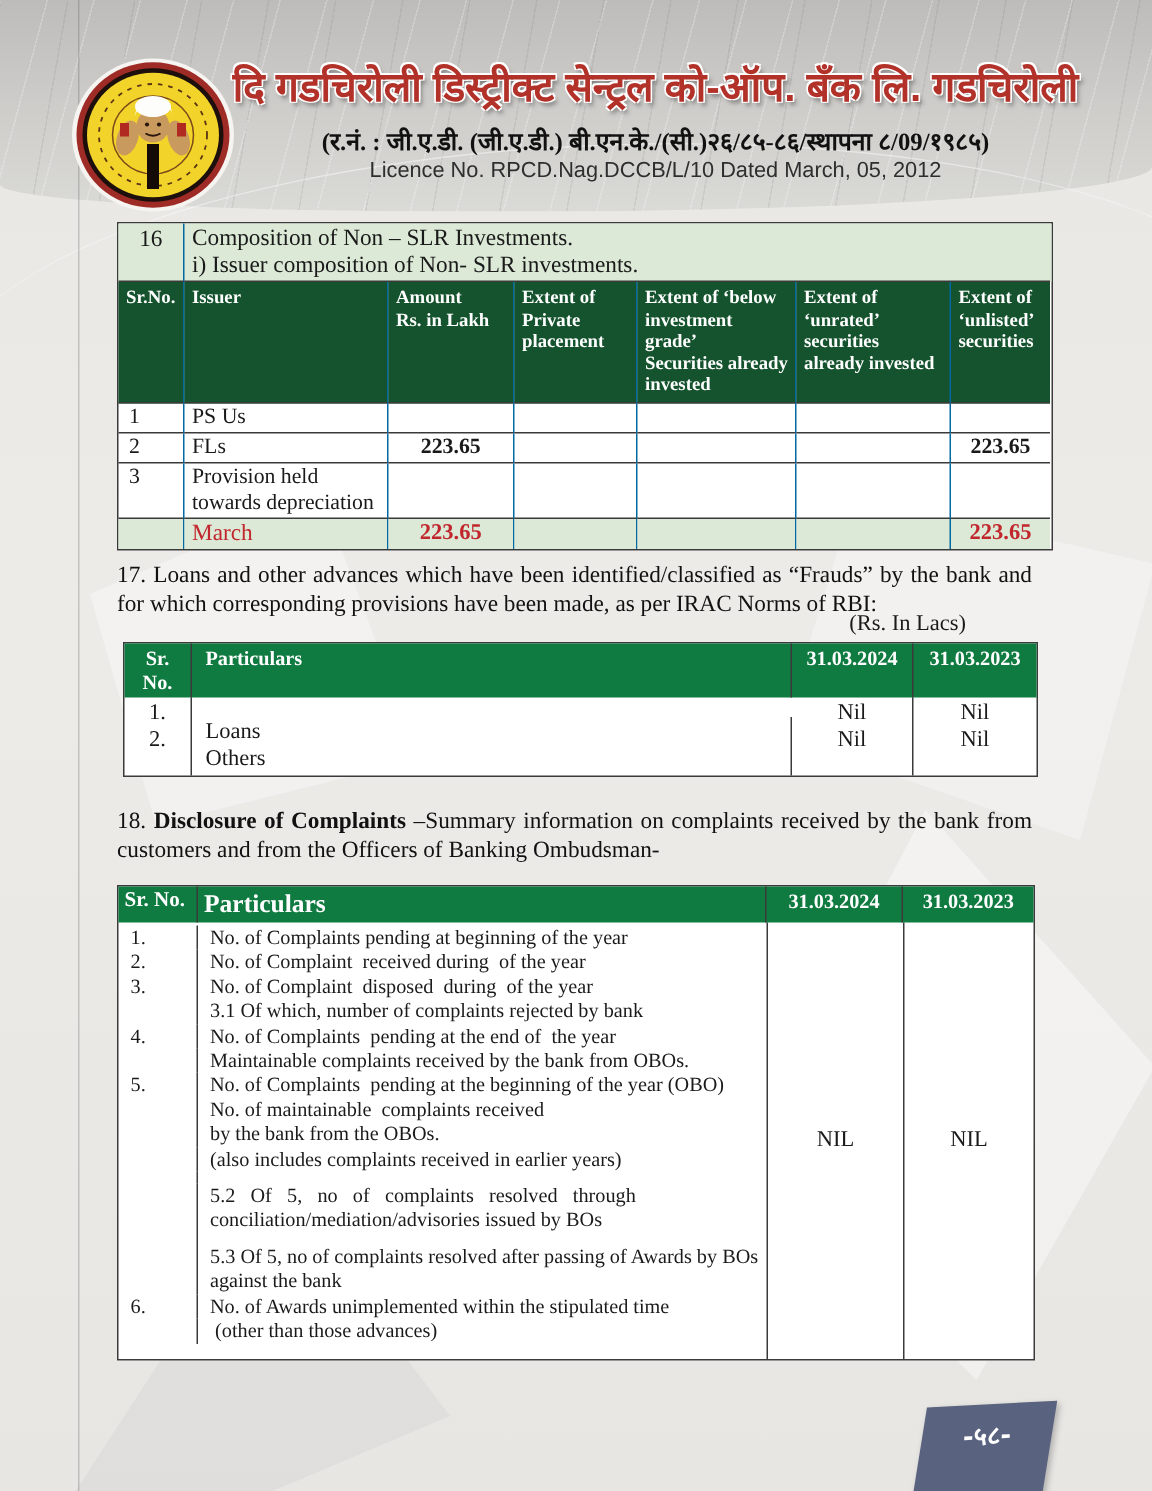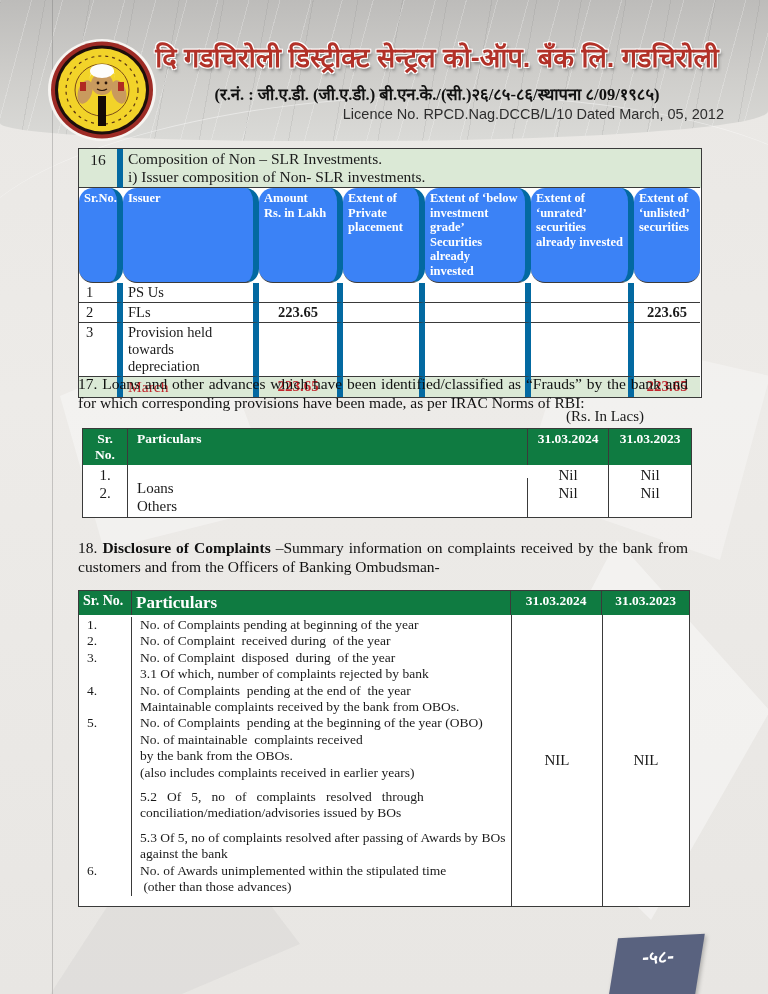--- a/index.html
+++ b/index.html
@@ -37,34 +37,34 @@
     position:absolute; left:148px; top:38px; width:578px; text-align:center;
     font-size:27px; font-weight:bold; color:#b23128; letter-spacing:0px;
     font-family:"Liberation Sans","DejaVu Sans",sans-serif;
     text-shadow:-1px -1px 0 #fff,1px -1px 0 #fff,-1px 1px 0 #fff,1px 1px 0 #fff,2px 3px 3px rgba(60,60,60,.5);
   }
   .reg-line{
     position:absolute; left:150px; top:82px; width:574px; text-align:center;
     font-size:16.5px; font-weight:bold; color:#111;
   }
   .lic-line{
-    position:absolute; left:150px; top:106px; width:574px; text-align:right;
+    position:absolute; left:150px; top:106px; width:574px; text-align:center;
     font-size:14.5px; color:#2e2e2e; font-family:"Liberation Sans","DejaVu Sans",sans-serif;
   }
   
   .t16{position:absolute; left:78px; top:148px; width:622px; border:1px solid #3a3a3a; background:#fff; font-size:14.5px;}
   .t16 .row{display:grid; grid-template-columns:44px 136px 84px 82px 106px 103px 66px;}
-  .t16 .cell{border-right:6px solid #0369a1; border-bottom:1px solid #3a3a3a; padding:1px 5px; box-sizing:border-box; overflow:hidden;}
+  .t16 .cell{border-right:1px solid #0369a1; border-bottom:1px solid #3a3a3a; padding:1px 5px; box-sizing:border-box; overflow:hidden;}
   .t16 .cell:last-child{border-right:none;}
   .t16 .cap{display:grid; grid-template-columns:44px 577px; background:#dbe9d6;}
   .t16 .cap .cell{min-height:35px; font-size:15.5px;}
   .t16 .cap-num{text-align:center; padding-top:2px;}
   .t16 .hrow .cell{
-    background:#3b82f6; color:#fff; font-weight:bold; font-size:12.5px; line-height:1.16;
-    padding:3px 4px 4px 5px; white-space:pre-line; min-height:57px;border-radius:14px;
+    background:#14532d; color:#fff; font-weight:bold; font-size:12.5px; line-height:1.16;
+    padding:3px 4px 4px 5px; white-space:pre-line; min-height:57px;
   }
   .t16 .r1 .cell{min-height:18px;}
   .t16 .r2 .cell{min-height:19px;}
   .t16 .r3 .cell{min-height:31px; white-space:pre-line;}
   .t16 .trow .cell{min-height:19px; background:#dbe9d6; border-bottom:none; color:#c1272d; font-size:15px;}
   .t16 .num{text-align:center; font-weight:bold;}
   .t16 .srcell{text-align:left; padding-left:7px;}
   .t16 .trow .lbl{font-size:15.5px;}
   
   .para{position:absolute; left:78px; width:610px; font-size:15.5px; line-height:1.23;

